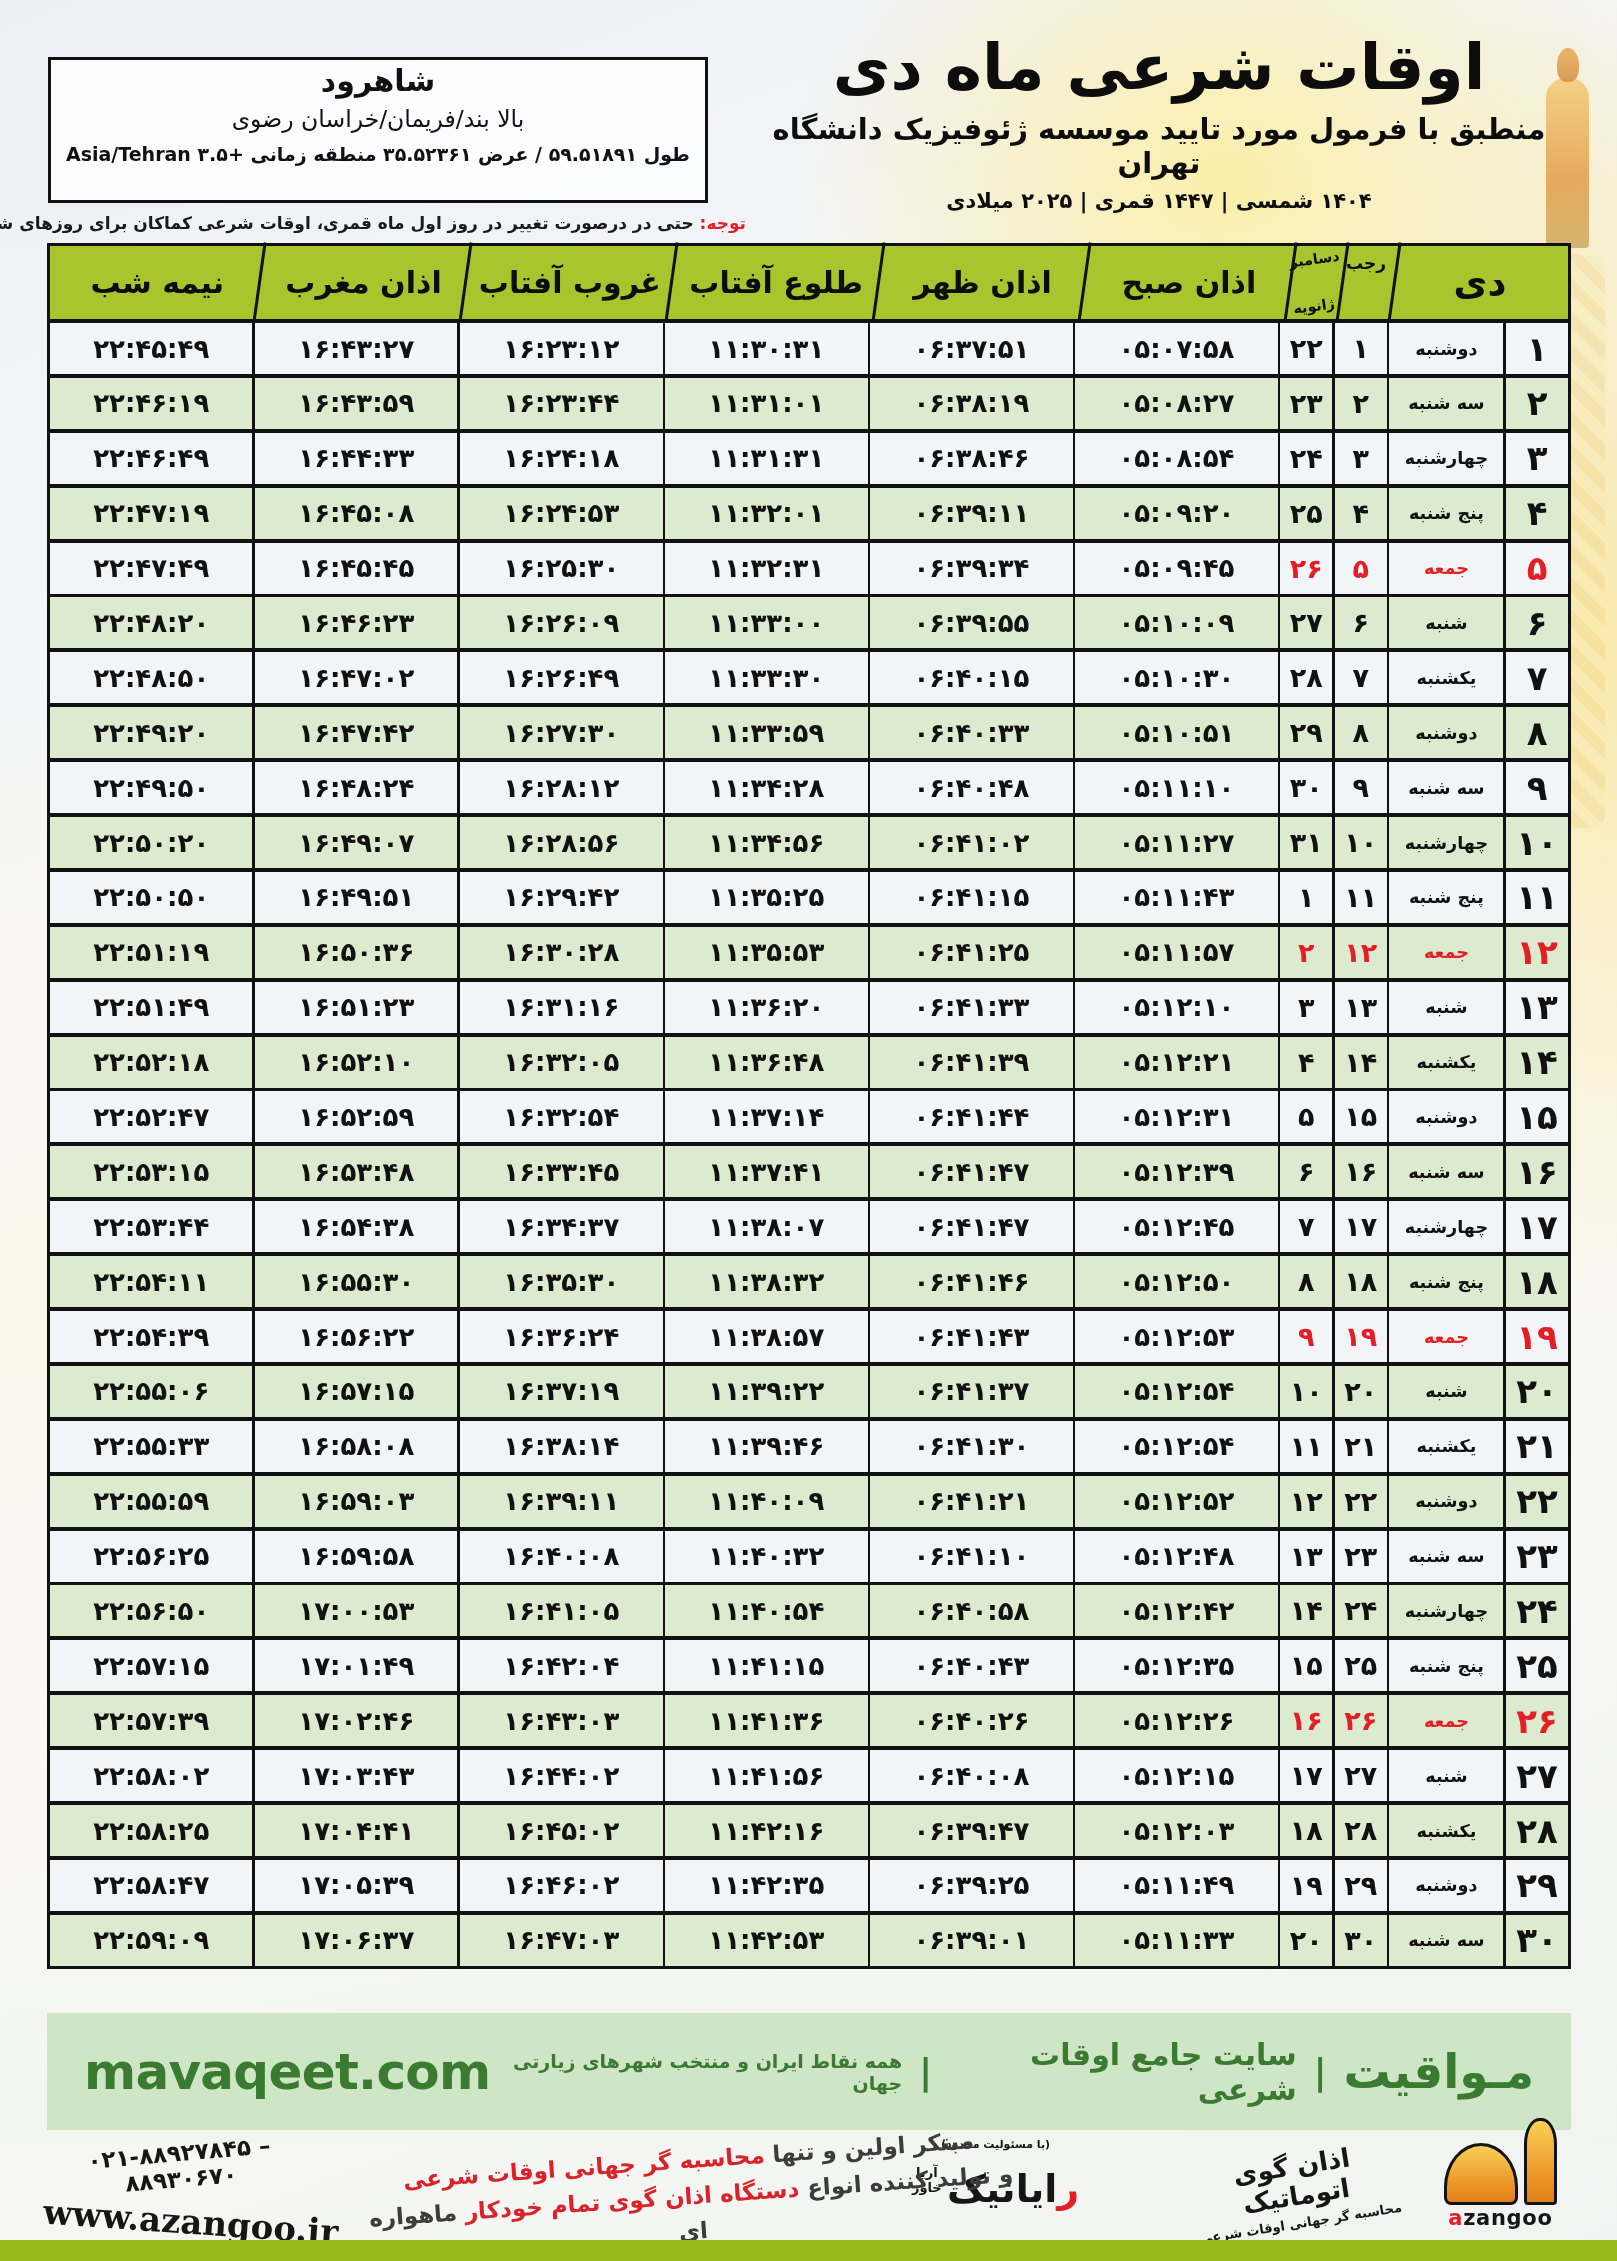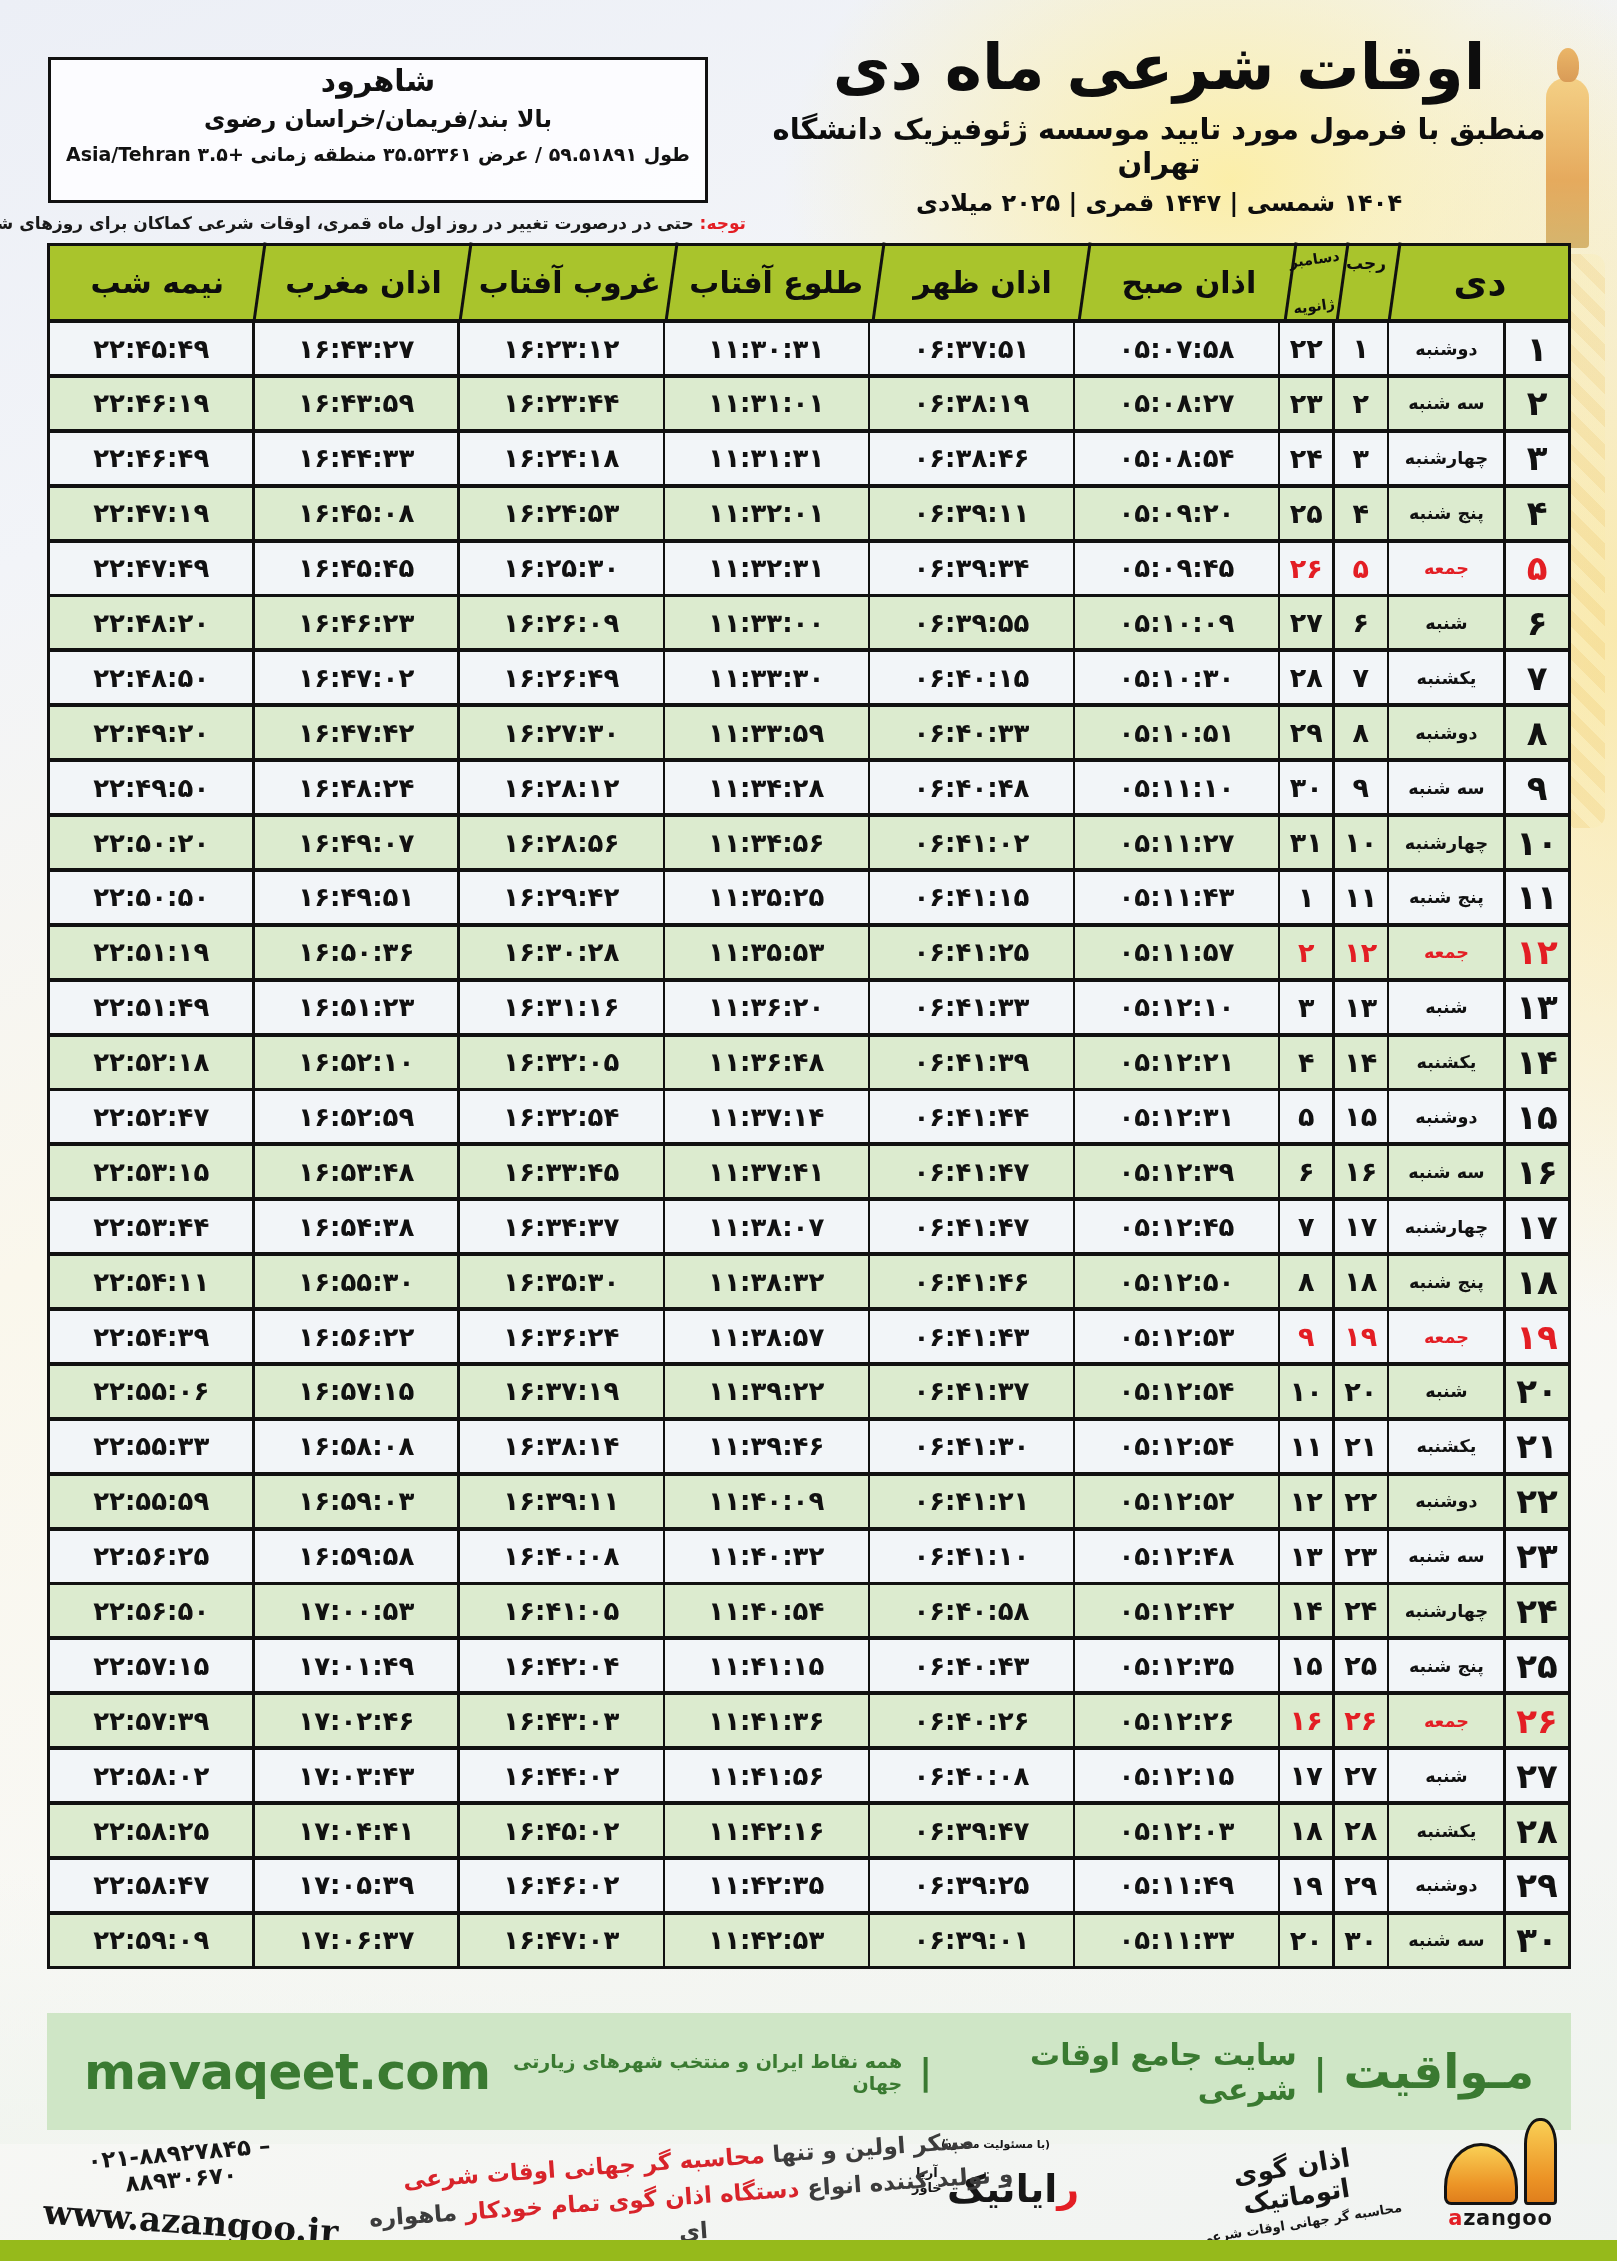--- a/index.html
+++ b/index.html
@@ -18,28 +18,28 @@
   .deco-dome{position:absolute; right:13px; top:254px; width:98px; height:574px; opacity:.45;
     background:repeating-linear-gradient(45deg, rgba(238,196,92,.55) 0 11.7px, rgba(250,234,170,.55) 11.7px 23.5px);
     border-radius:13px;}
   .deco-glow-bottom{position:absolute; left:0; bottom:117px; width:100%; height:274px;
     background:linear-gradient(180deg, rgba(255,255,255,0), rgba(240,244,238,.8)); }
 
   
   .info-box{position:absolute; left:48px; top:57px; width:660px; height:146px; box-sizing:border-box;
     border:3.3px solid #111; background:rgba(253,253,255,.93); text-align:center; padding-top:3px;}
   .info-city{font-size:30px; font-weight:bold; color:#111; margin-bottom:6.5px;}
-  .info-region{font-size:23.5px; font-weight:bold; color:#111; margin-bottom:10.4px;}
+  .info-region{font-size:23.5px; font-weight:normal; color:#111; margin-bottom:10.4px;}
   .info-coords{font-size:19px; font-weight:bold; color:#111; direction:rtl; unicode-bidi:plaintext;}
 
   
   .title-block{position:absolute; right:48px; top:29px; width:822px; text-align:center; direction:rtl; color:#0d0d0d;}
   .main-title{font-size:63px; font-weight:bold; line-height:1.25; margin:0;}
   .sub-title{font-size:29px; font-weight:bold; margin-top:3.9px;}
-  .date-line{font-size:24px; font-weight:bold; margin-top:9px;}
+  .date-line{font-size:21px; font-weight:bold; margin-top:9px;}
 
   
   .notice{position:absolute; left:48px; top:213px; width:698px; direction:rtl; text-align:right;
     font-size:17px; font-weight:bold; color:#1a1a1a; white-space:nowrap;}
   .notice .red{color:#e31e24;}
 
   
   .pt{position:absolute; left:47px; top:243px; width:1524px; box-sizing:border-box;
     border:3.9px solid #111; background:#111; direction:rtl;}
   .pt-head{display:grid; grid-template-columns:62px 114px 52px 52px repeat(6,1fr);

